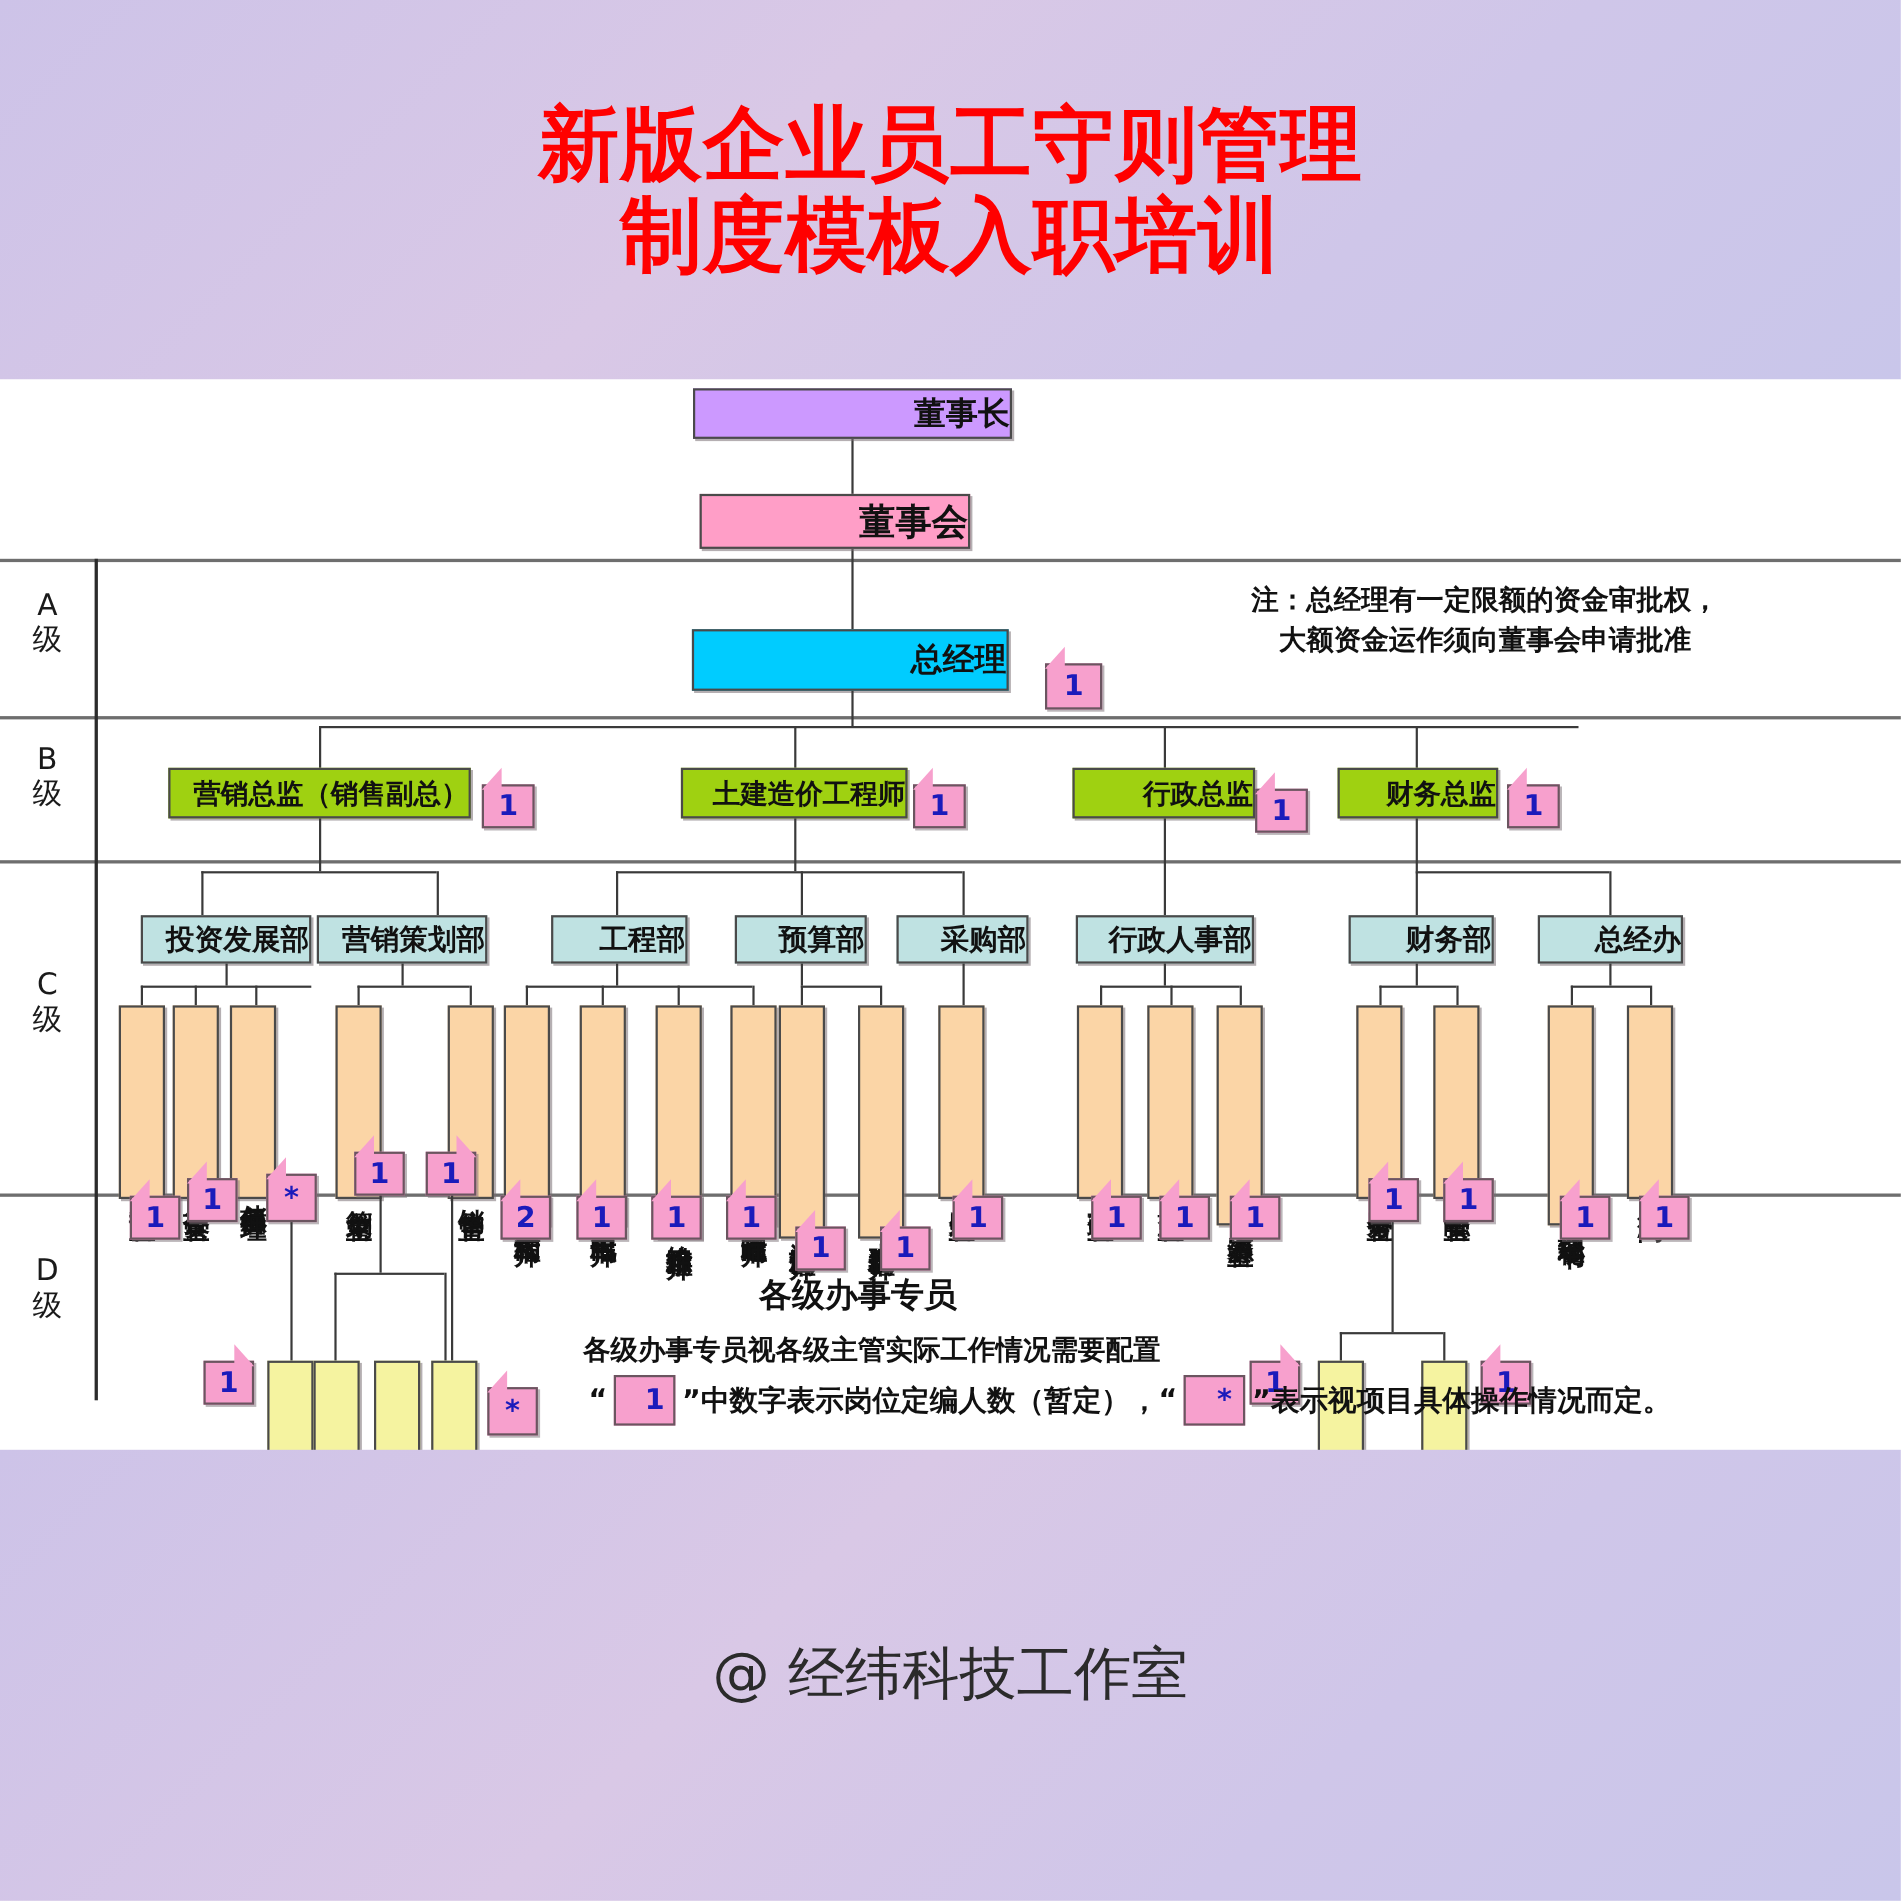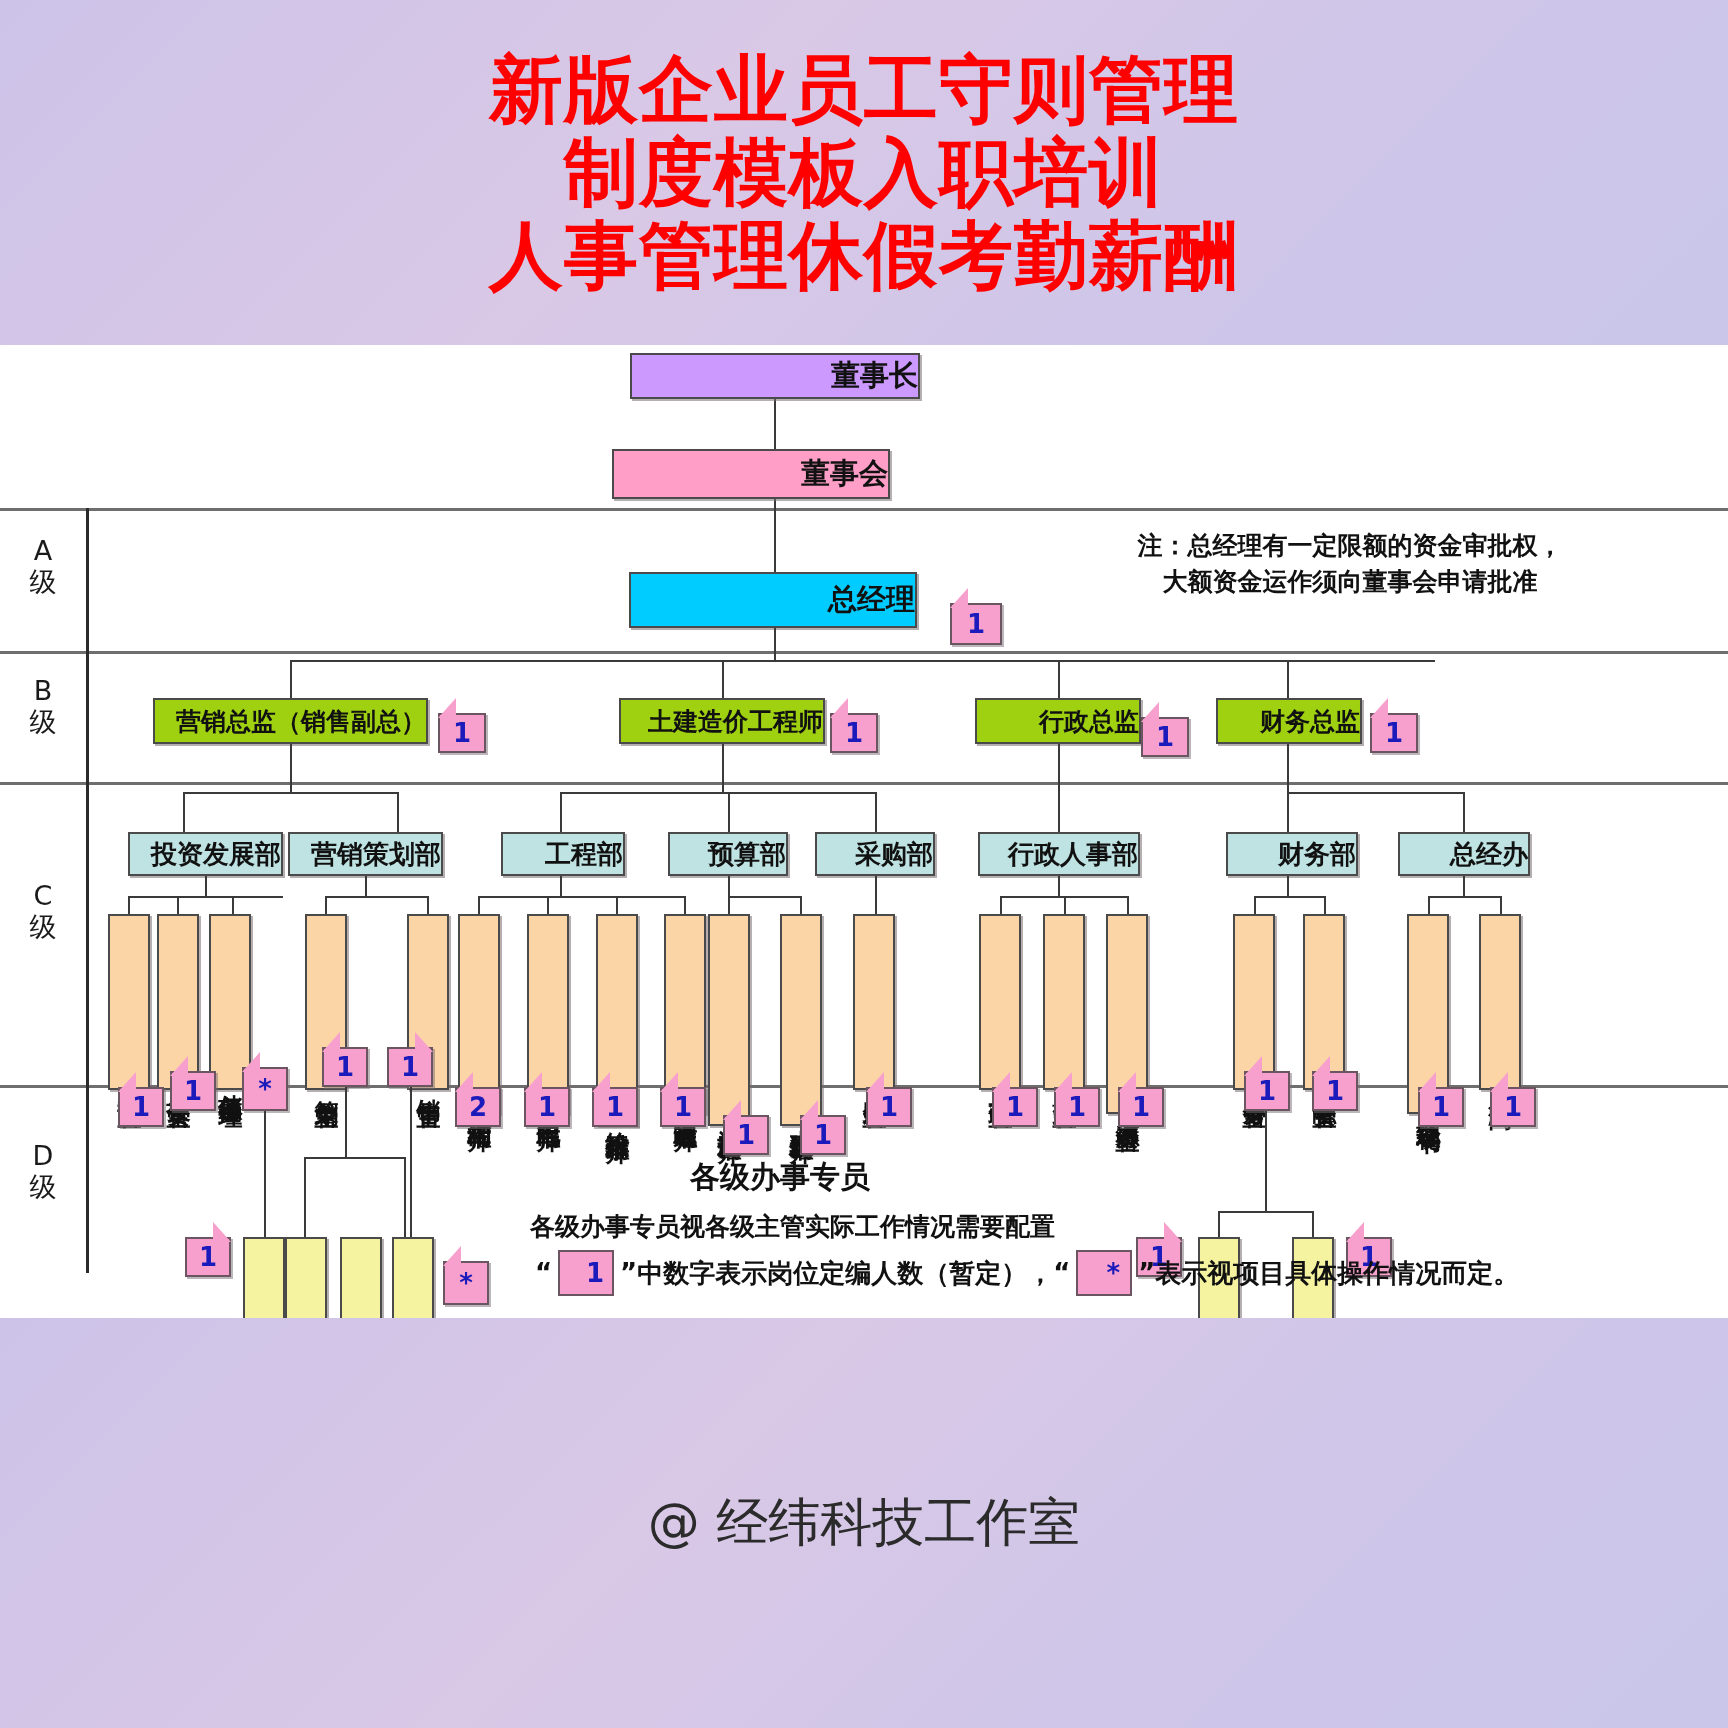--- a/index.html
+++ b/index.html
@@ -90,21 +90,20 @@
     width:56px; height:46px; background:#f7a0cd; border:2px solid #6b5560;
     color:#1b1bbb; margin:0 6px; position:relative;
   }
 </style>
 </head>
 <body>
 
 <div class="banner" id="top-banner">
   <div class="title-line">新版企业员工守则管理</div>
   <div class="title-line">制度模板入职培训</div>
-  <div class="title-line">人事管理休假考勤薪酬</div>
 </div>
 
 <div id="chart">
 
   <div class="rule hline" style="top:163px;"></div>
   <div class="rule hline" style="top:306px;"></div>
   <div class="rule hline" style="top:437px;"></div>
   <div class="rule hline" style="top:740px;"></div>
 
   <div class="rule vline-sep" style="left:86px; top:163px; height:765px;"></div>
@@ -125,21 +124,21 @@
     <span>D</span>
     <span>级</span>
   </div>
 
   <div class="conn v" style="left:774px; top:54px; height:50px;"></div>
   <div class="conn v" style="left:774px; top:154px; height:73px;"></div>
 
   <div class="node n-chair" style="left:630px; top:8px; width:290px; height:46px; font-size:29px;">
     <span>董事长</span>
   </div>
-  <div class="node n-board" style="left:612px; top:104px; width:278px; height:50px; font-size:29px;">
+  <div class="node n-board" style="left:636px; top:104px; width:246px; height:50px; font-size:33px;">
     <span>董事会</span>
   </div>
 
   <div class="node n-gm" style="left:629px; top:227px; width:288px; height:56px; font-size:29px;">
     <span>总经理</span>
   </div>
   <div class="callout" style="left:950px; top:258px; width:52px; height:42px;">
     <span class="tail tail-ul"></span>
     <span>1</span>
   </div>

